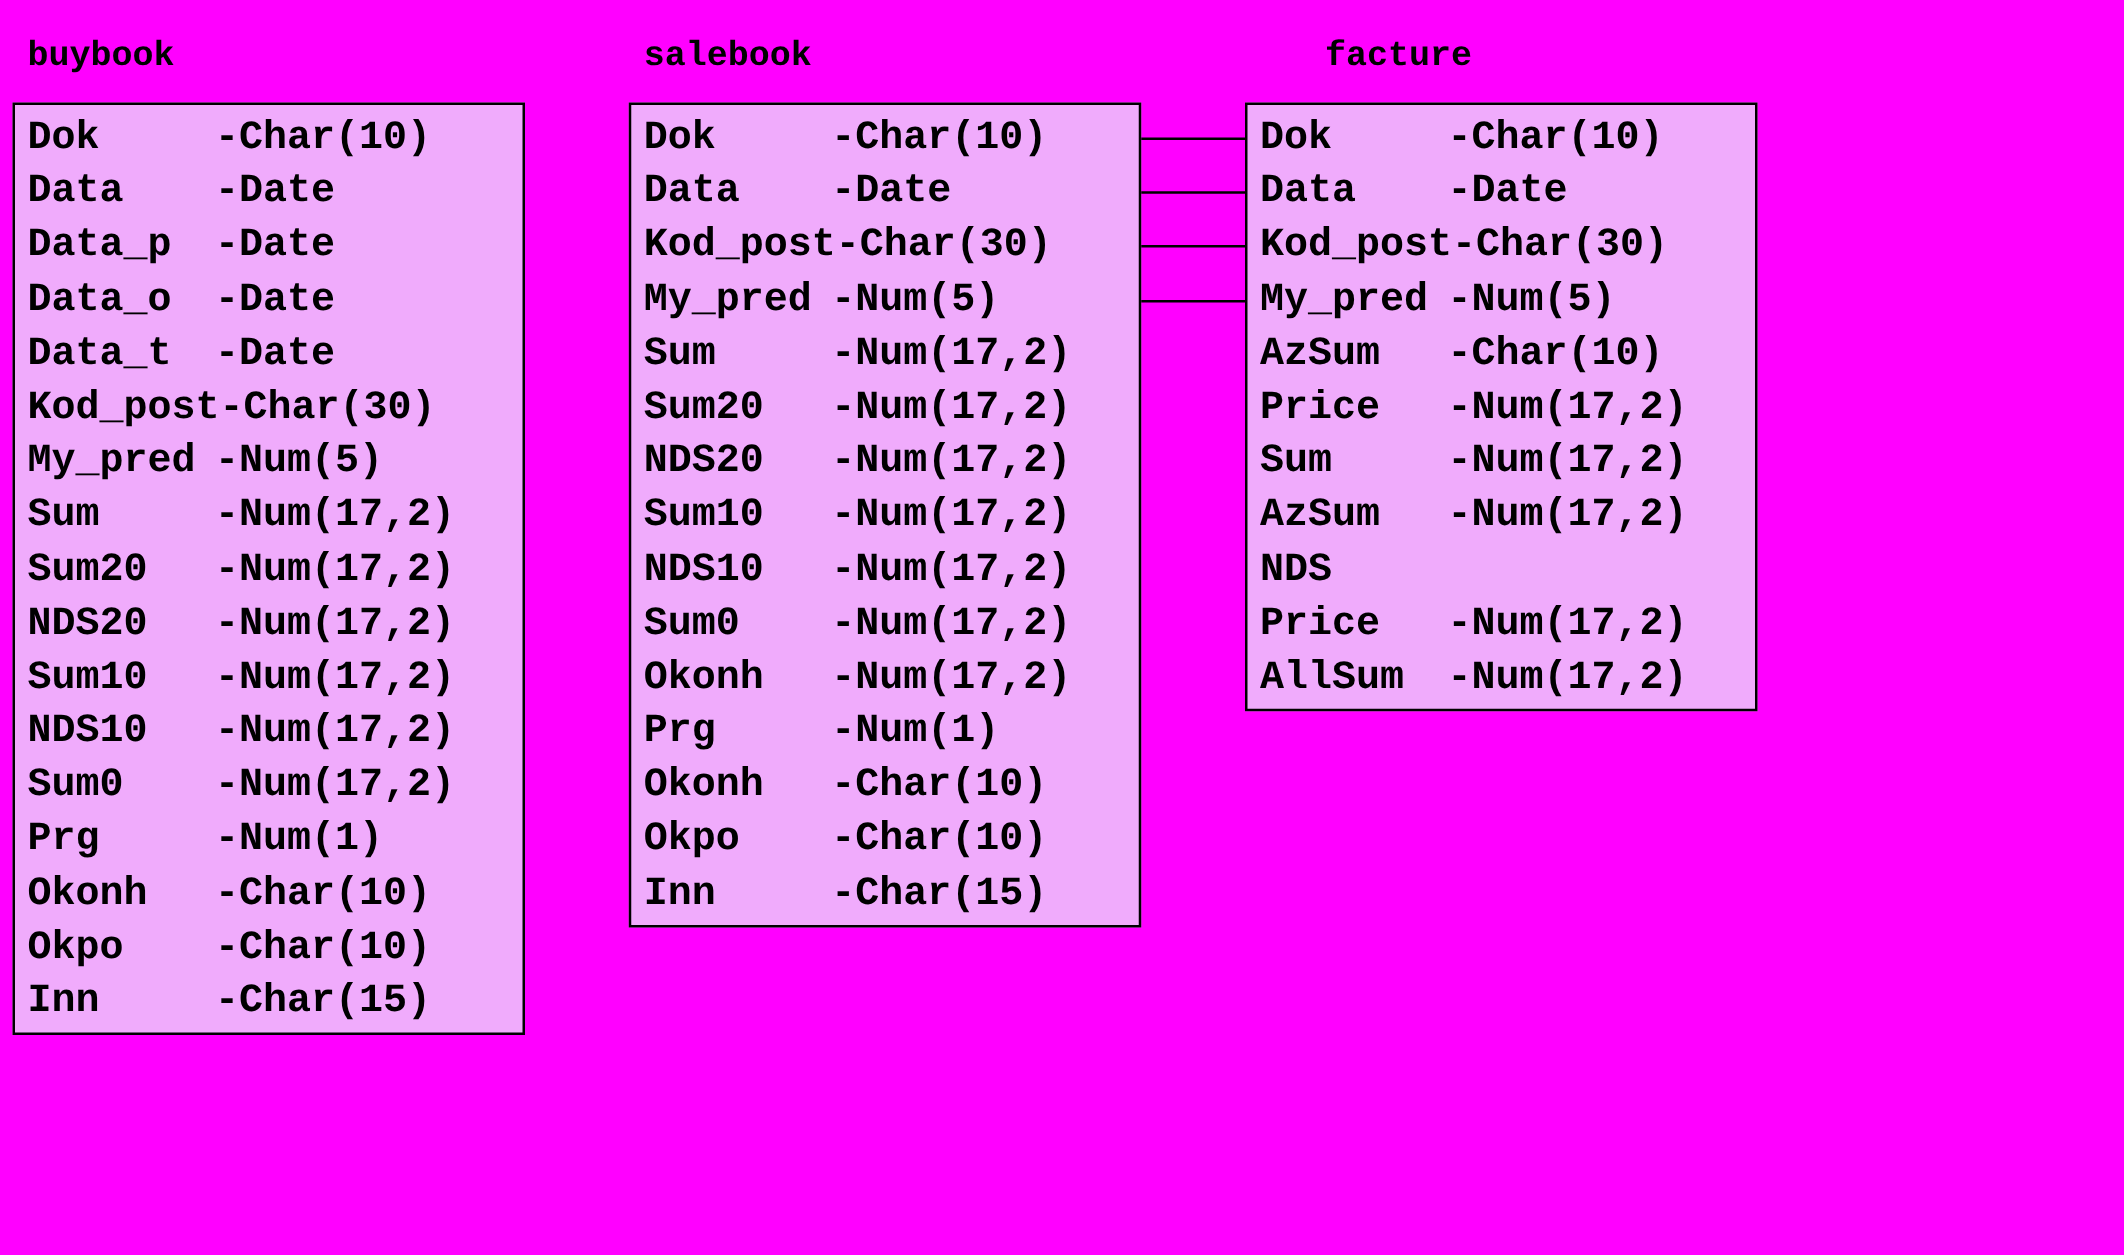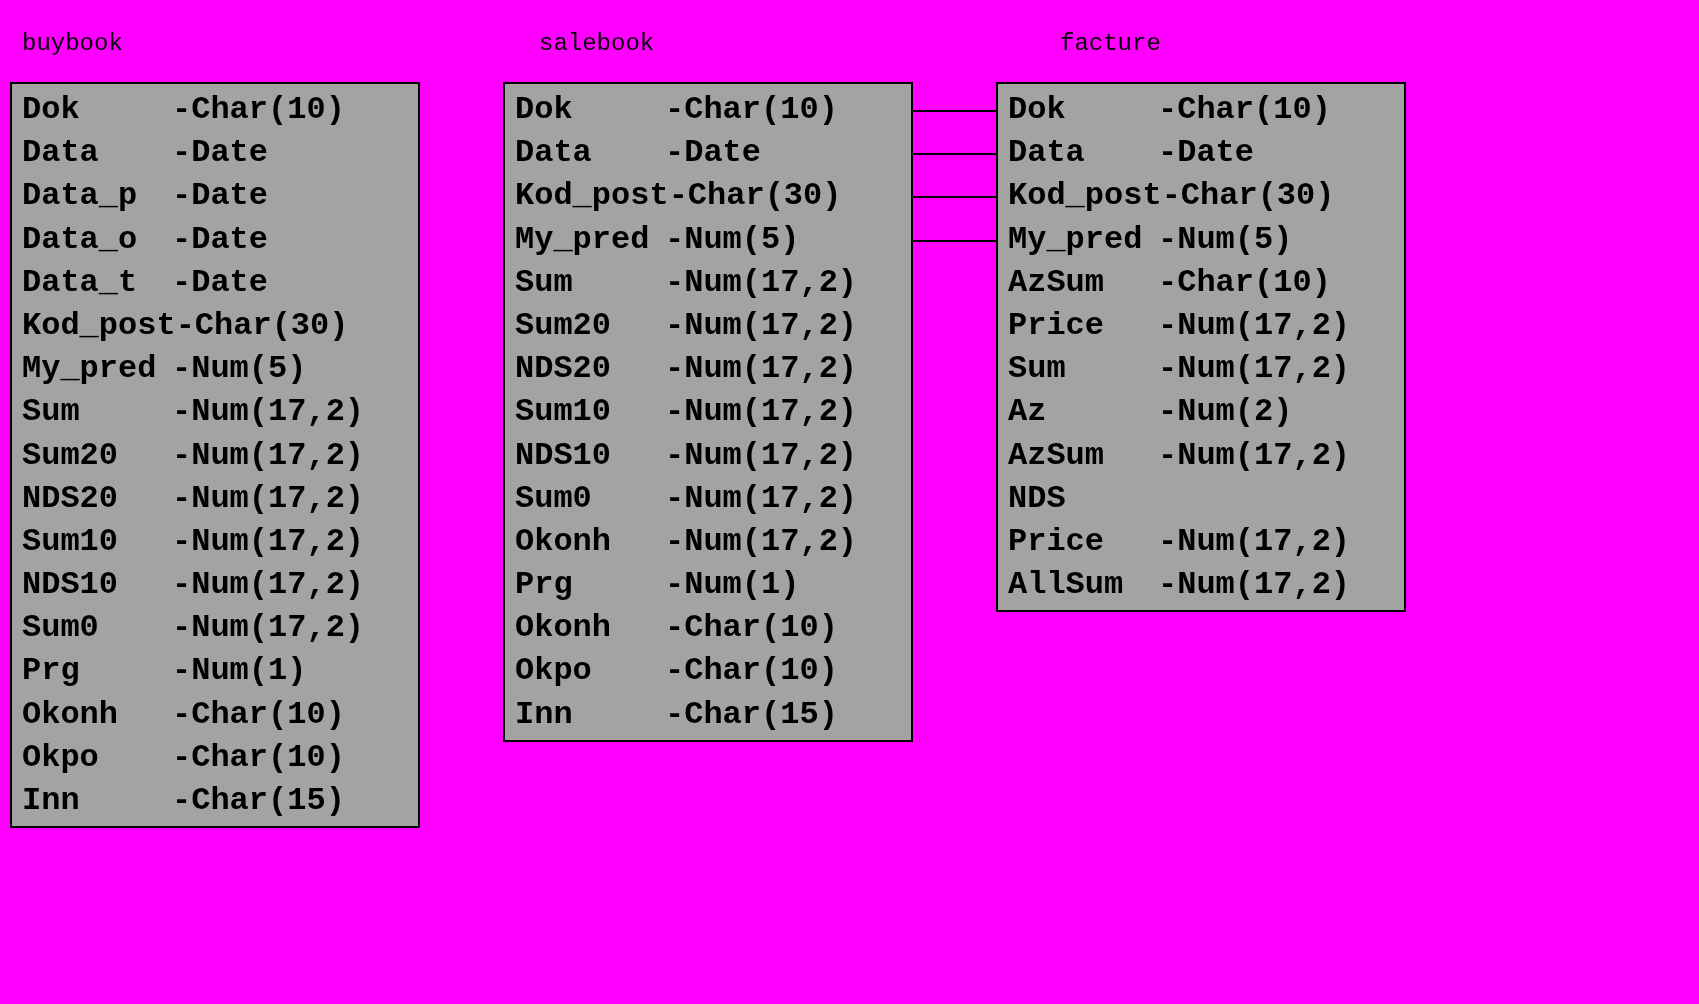--- a/index.html
+++ b/index.html
@@ -7,28 +7,28 @@
       padding: 0;
       background: #ff00ff;
       font-family: 'Courier New', Courier, monospace;
       width: 1699px;
       height: 1004px;
       position: relative;
       overflow: hidden;
     }
     .entity {
       position: absolute;
-      background: #a3a3a3;
+      background: #f0abfc;
       border: 2px solid #000;
       box-sizing: border-box;
     }
     .entity-title {
       position: absolute;
-      font-weight: normal;
-      font-size: 24px;
+      font-weight: bold;
+      font-size: 28px;
       font-family: 'Courier New', Courier, monospace;
       color: #000;
     }
     .fields {
       padding: 4px 10px 4px 10px;
     }
     .field-row {
       display: flex;
       font-size: 32px;
       line-height: 1.35;
@@ -45,21 +45,21 @@
       position: absolute;
       height: 2px;
       background: #000;
     }
   </style>
 </head>
 <body>
 
 <div class="entity-title" style="left:22px; top:30px;">buybook</div>
 
-<div class="entity-title" style="left:515px; top:30px;margin-left:24px;">salebook</div>
+<div class="entity-title" style="left:515px; top:30px;">salebook</div>
 
 <div class="entity-title" style="left:1060px; top:30px;">facture</div>
 
 <div class="entity" style="left:10px; top:82px; width:410px;">
   <div class="fields">
     <div class="field-row">
         <span class="field-name">Dok</span>
         <span class="field-type">-Char(10)</span>
       </div>
     <div class="field-row">
@@ -216,24 +216,20 @@
         <span class="field-name">AzSum</span>
         <span class="field-type">-Char(10)</span>
       </div>
     <div class="field-row">
         <span class="field-name">Price</span>
         <span class="field-type">-Num(17,2)</span>
       </div>
     <div class="field-row">
         <span class="field-name">Sum</span>
         <span class="field-type">-Num(17,2)</span>
-      </div>
-    <div class="field-row">
-        <span class="field-name">Az</span>
-        <span class="field-type">-Num(2)</span>
       </div>
     <div class="field-row">
         <span class="field-name">AzSum</span>
         <span class="field-type">-Num(17,2)</span>
       </div>
     <div class="field-row">
         <span class="field-name">NDS</span>
       </div>
     <div class="field-row">
         <span class="field-name">Price</span>

